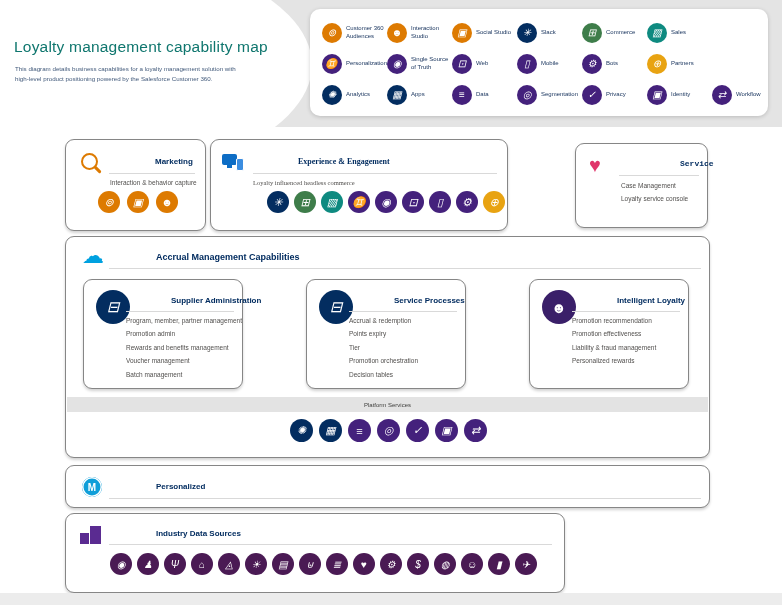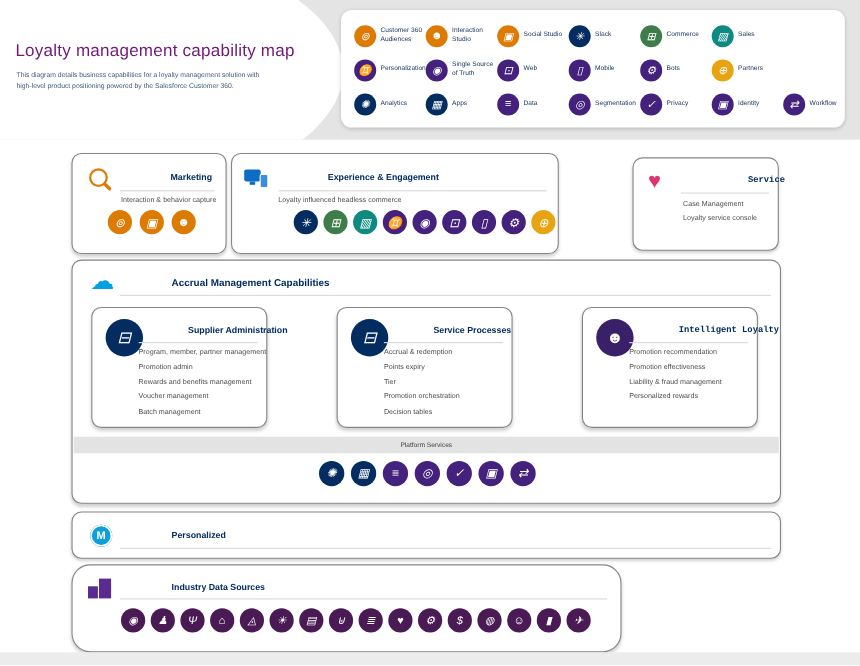--- a/index.html
+++ b/index.html
@@ -1,21 +1,21 @@
 <!DOCTYPE html>
 <html><head>
 <meta charset="utf-8">
 <style>
   html,body{margin:0;padding:0;background:#fff;}
   .stage{position:relative;width:782px;height:605px;overflow:hidden;background:#fff;
          font-family:"Liberation Sans",sans-serif;-webkit-font-smoothing:antialiased;}
   
   .band{position:absolute;left:0;top:0;width:782px;height:127px;background:#e4e4e4;overflow:hidden;}
   .blob{position:absolute;left:-310px;top:-66px;width:622px;height:262px;border-radius:50%;background:#fff;}
-  .page-title{position:absolute;left:14px;top:38px;font-size:15.5px;color:#701a75;letter-spacing:.2px;}
+  .page-title{position:absolute;left:14px;top:38px;font-size:15.5px;color:#0f766e;letter-spacing:.2px;}
   .page-subtitle{position:absolute;left:15px;top:64px;width:236px;font-size:6.2px;line-height:1.55;color:#41597a;}
   
   .legend{position:absolute;left:310px;top:9px;width:458px;height:107px;background:#fff;border-radius:10px;
           box-shadow:0 1px 4px rgba(0,0,0,.18);box-sizing:border-box;padding:9px 6px 7px 12px;
           display:flex;flex-direction:column;justify-content:space-between;}
   .legend-row{display:flex;align-items:center;height:29px;}
   .lcell{display:flex;align-items:center;width:65px;flex:0 0 auto;}
   .llabel{margin-left:4px;font-size:6px;line-height:1.2;color:#16325c;width:42px;}
   
   .circ{display:flex;align-items:center;justify-content:center;border-radius:50%;color:#fff;flex:0 0 auto;}
@@ -230,21 +230,21 @@
         <span class="circ c22" style="background: rgb(221, 122, 1);">
           <i>▣</i>
         </span>
 
         <span class="circ c22" style="background: rgb(221, 122, 1);">
           <i>☻</i>
         </span>
       </div>
   </div>
 
-  <div class="box" style="left:210px;top:139px;width:298px;height:92px;">
+  <div class="box" style="left:210px;top:139px;width:298px;height:92px;font-family:Liberation Serif, serif;">
     <div class="devices" style="left:11px;top:12px;">
       <span class="screen"></span>
         <span class="stand"></span>
         <span class="phone"></span>
     </div>
     <div class="box-title" style="left:42px;top:17px;">Experience &amp; Engagement</div>
     <div class="divider" style="left:42px;right:10px;top:33px;"></div>
     <div class="note" style="left:42px;top:39px;">Loyalty influenced headless commerce</div>
     <div class="icon-row" style="left:56px;top:51px;gap:5px;">
 
@@ -331,21 +331,21 @@
             <div>Tier</div>
             <div>Promotion orchestration</div>
             <div>Decision tables</div>
           </div>
         </div>
 
         <div class="card" style="left: 463px; top: 42px;">
           <span class="circ c34" style="position: absolute; left: 12px; top: 10px; background: rgb(58, 31, 105);">
             <i>☻</i>
           </span>
-          <div class="box-title" style="left:42px;top:16px;font-family:Liberation Mono, monospace;">Intelligent Loyalty</div>
+          <div class="box-title" style="left:42px;top:16px;">Intelligent Loyalty</div>
           <div class="divider" style="left:42px;right:8px;top:31px;"></div>
           <div class="items" style="left:42px;top:37px;">
             <div>Promotion recommendation</div>
             <div>Promotion effectiveness</div>
             <div>Liability &amp; fraud management</div>
             <div>Personalized rewards</div>
           </div>
         </div>
       </div>
 
@@ -383,21 +383,21 @@
         </span>
       </div>
   </div>
 
   <div class="box" style="left:65px;top:465px;width:645px;height:43px;">
     <span class="mule" style="left:16px;top:11px;">M</span>
     <div class="box-title" style="left:45px;top:16px;">Personalized</div>
     <div class="divider" style="left:43px;right:8px;top:32px;"></div>
   </div>
 
-  <div class="box" style="left:65px;top:513px;width:500px;height:80px;border-radius:17px;">
+  <div class="box" style="left:65px;top:513px;width:500px;height:80px;">
     <div class="bld" style="left:14px;top:10px;">
       <span class="b1"></span>
         <span class="b2"></span>
     </div>
     <div class="box-title" style="left:45px;top:15px;">Industry Data Sources</div>
     <div class="divider" style="left:43px;right:12px;top:30px;"></div>
     <div class="icon-row" style="left:44px;top:39px;gap:5px;">
 
         <span class="circ c22" style="font-size: 10px; background: rgb(74, 26, 84);">
           <i>◉</i>

